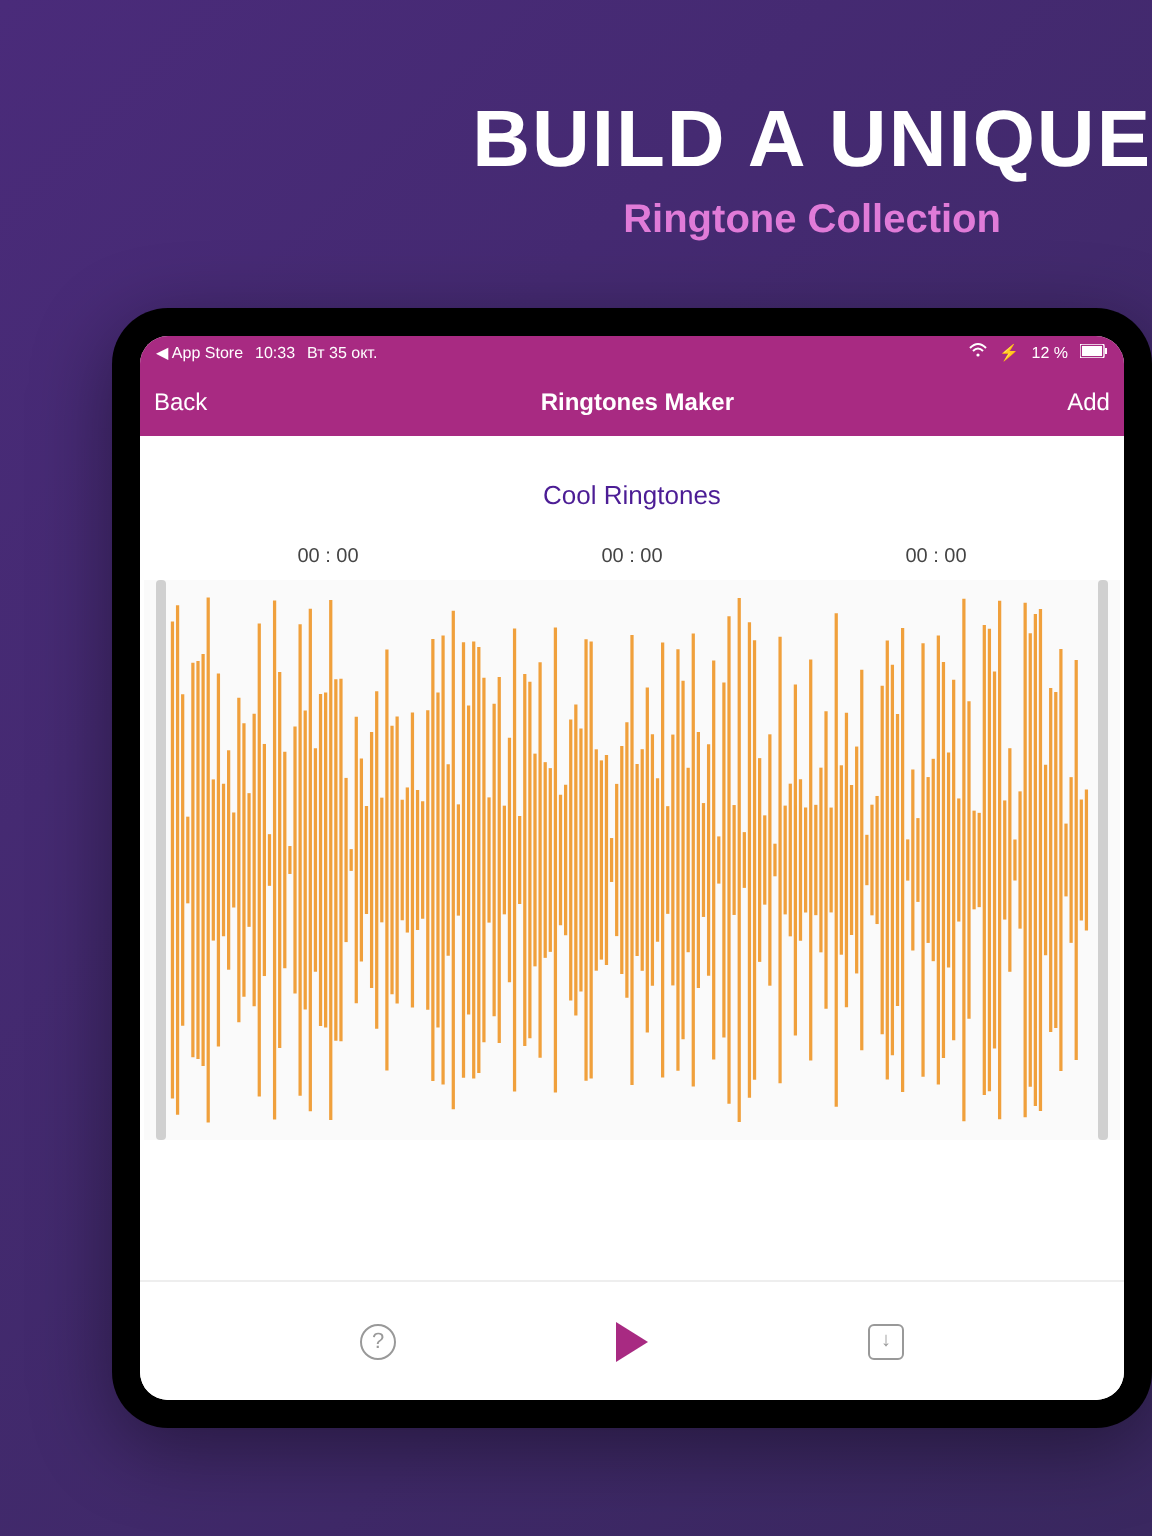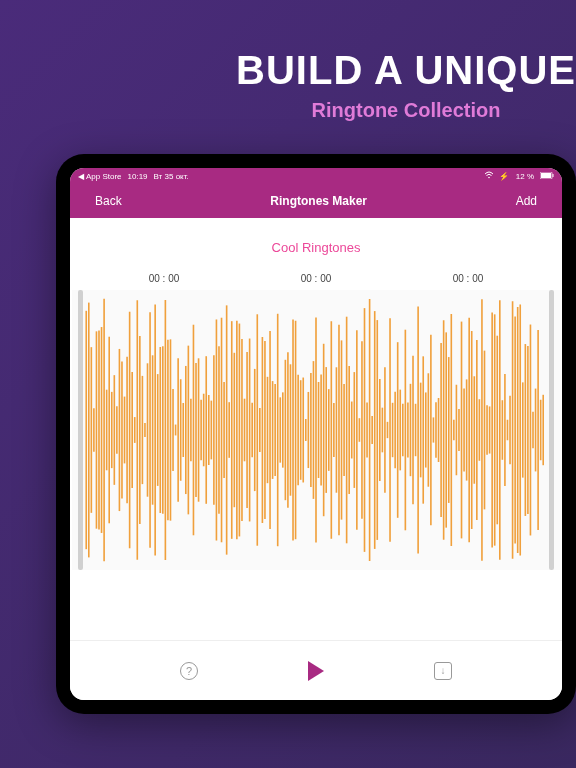--- a/index.html
+++ b/index.html
@@ -53,35 +53,35 @@
     color: #fff;
     gap: 40px;
   }
   .status-bar .left, .status-bar .right { display:flex; gap:6px; align-items:center;}
   .nav-bar {
     height: 34px;
     background: #a82a82;
     display: flex;
     align-items: center;
     justify-content: space-between;
-    padding: 0 25px;
+    padding: 0 7px;
     color: #fff;
     font-size: 12px;
   }
   .nav-bar .title { font-weight: 600; font-size: 12px; }
   .content {
     flex: 1;
     background: #fff;
     display: flex; flex-direction: column;
     position: relative;
   }
   .track-title {
     text-align: center;
     font-size: 13px;
-    color: #ec4899;
+    color: #4c1d95;
     margin-top: 22px;
     margin-bottom: 18px;
     font-weight: 400;
   }
   .time-row {
     display: flex;
     justify-content: space-around;
     font-size: 10px;
     color: #444;
     margin-bottom: 6px;
@@ -140,21 +140,21 @@
     <div class="line1">BUILD A UNIQUE</div>
     <div class="line2">Ringtone Collection</div>
   </div>
 
   <div class="ipad">
     <div class="screen">
 
       <div class="status-bar">
         <div class="left">
           <span>◀ App Store</span>
-          <span>10:19</span>
+          <span>10:33</span>
           <span>Вт 35 окт.</span>
         </div>
         <div class="right">
           <span>
             <svg width="10" height="8" viewBox="0 0 10 8">
                 <path d="M5 7 L5 7 M1 3 Q5 -1 9 3 M2.5 4.5 Q5 2 7.5 4.5" stroke="#fff" stroke-width="1" fill="none"></path>
                 <circle cx="5" cy="6.5" r="0.8" fill="#fff"></circle>
               </svg>
           </span>
           <span>⚡</span>

